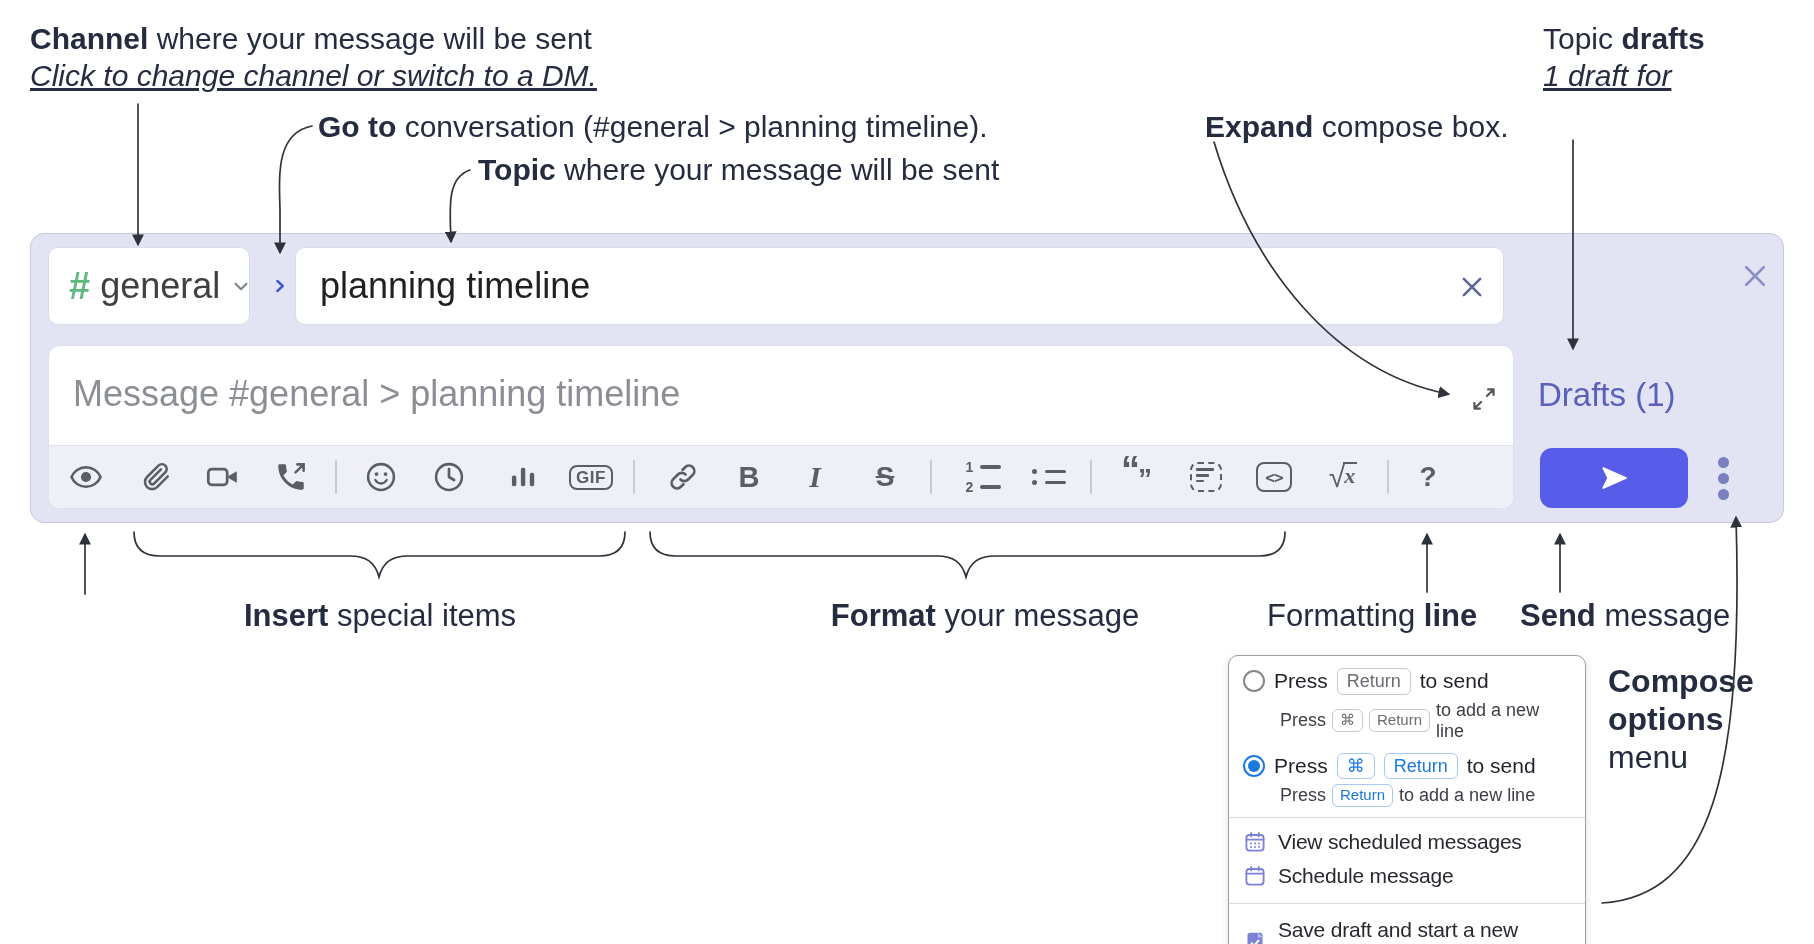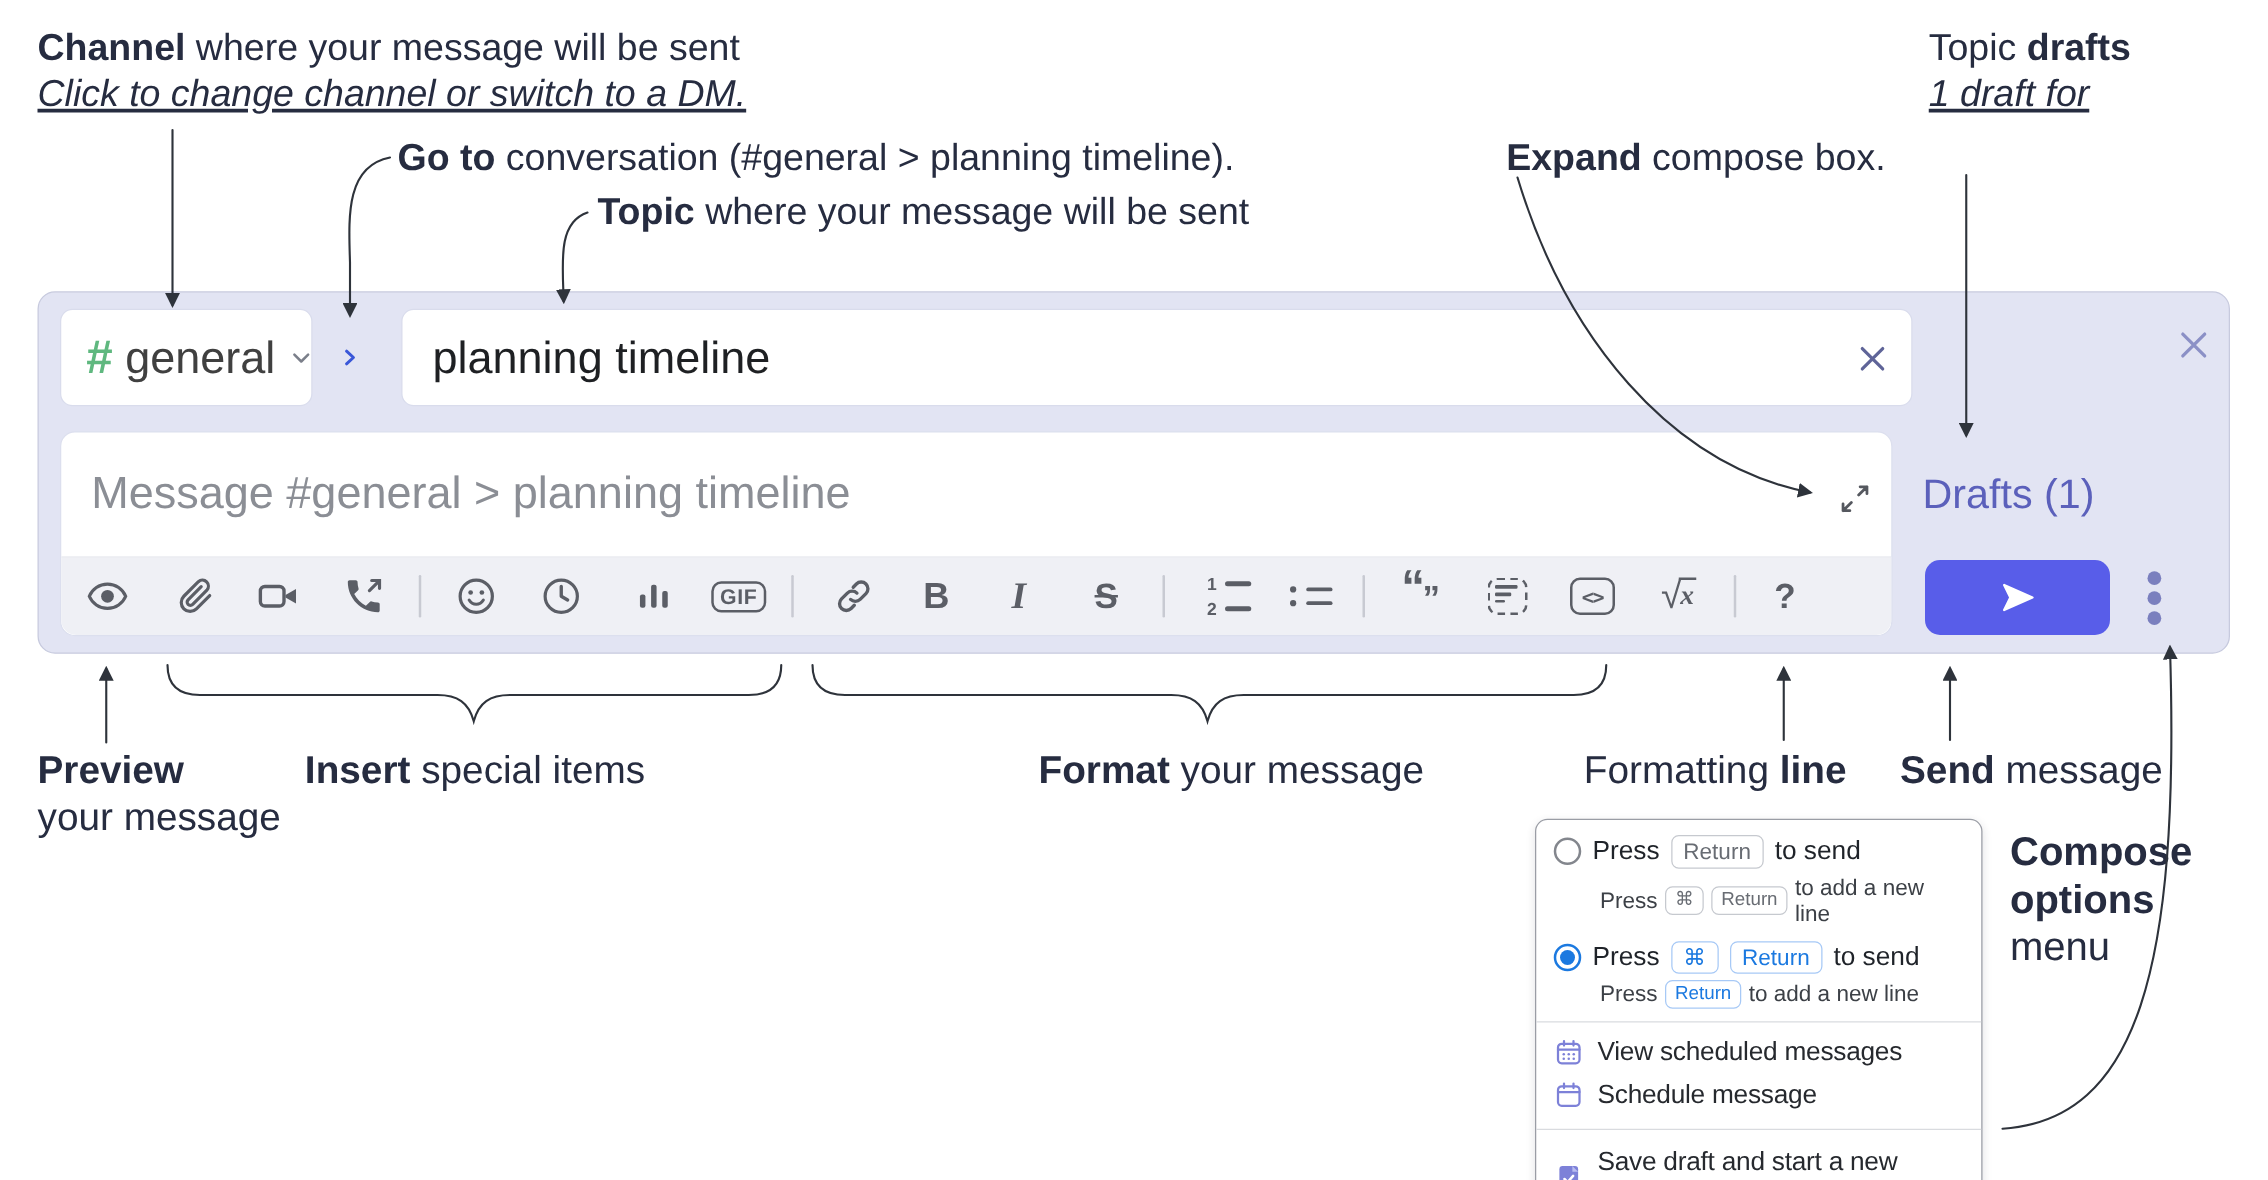--- a/index.html
+++ b/index.html
@@ -18,21 +18,21 @@
   .panel{position:absolute;left:30px;top:233px;width:1754px;height:290px;
     background:#e2e4f3;border:1.5px solid #c7cade;border-radius:14px;box-sizing:border-box;z-index:1;}
   .chan-btn{position:absolute;left:48px;top:247px;width:202px;height:78px;background:#fff;
     border:1px solid #d9dcec;border-radius:10px;box-sizing:border-box;display:flex;align-items:center;
     padding:0 14px 0 20px;gap:10px;cursor:pointer;}
   .chan-hash{color:#5fb87f;font-size:38px;font-weight:700;}
   .chan-name{font-size:36px;color:#404040;}
   .chan-chev{margin-left:auto;display:flex;}
   .go-circle{position:absolute;left:259px;top:265px;width:42px;height:42px;border-radius:50%;
     background:#c8d1f6;display:flex;align-items:center;justify-content:center;cursor:pointer;}
-  .topic-wrap{position:absolute;left:321px;top:247px;width:1209px;height:78px;background:#fff;
+  .topic-wrap{position:absolute;left:295px;top:247px;width:1209px;height:78px;background:#fff;
     border:1px solid #d9dcec;border-radius:10px;box-sizing:border-box;display:flex;align-items:center;}
   .topic-input{flex:1;border:none;outline:none;background:transparent;font-family:inherit;
     font-size:36px;color:#1e2023;padding:0 0 0 24px;}
   .icon-btn{border:none;background:transparent;padding:0;display:flex;align-items:center;
     justify-content:center;cursor:pointer;}
   .topic-clear{position:absolute;right:14px;top:22px;width:34px;height:34px;}
   .panel-close{position:absolute;left:1737px;top:258px;width:36px;height:36px;}
   .msg-area{position:absolute;left:48px;top:345px;width:1466px;height:164px;background:#fff;
     border:1px solid #dcdfee;border-radius:12px;box-sizing:border-box;}
   .msg-input{position:absolute;left:0;top:0;width:1380px;height:96px;border:none;outline:none;
@@ -319,24 +319,20 @@
         </svg>
     </span>
   </button>
 
   <button class="kebab" style="z-index:2;">
     <i></i>
       <i></i>
       <i></i>
   </button>
 
-  <div class="lbl" style="left:30px;top:597px;">
-    <div><span class="bd">Preview</span></div>
-    <div>your message</div>
-  </div>
   <div class="lbl" style="left:380px;top:597px;transform:translateX(-50%);">
     <span class="bd">Insert</span><span> special items</span>
   </div>
   <div class="lbl" style="left:985px;top:597px;transform:translateX(-50%);">
     <span class="bd">Format</span><span> your message</span>
   </div>
   <div class="lbl" style="left:1267px;top:597px;">
     <span>Formatting </span><span class="bd">line</span>
   </div>
   <div class="lbl" style="left:1520px;top:597px;">

